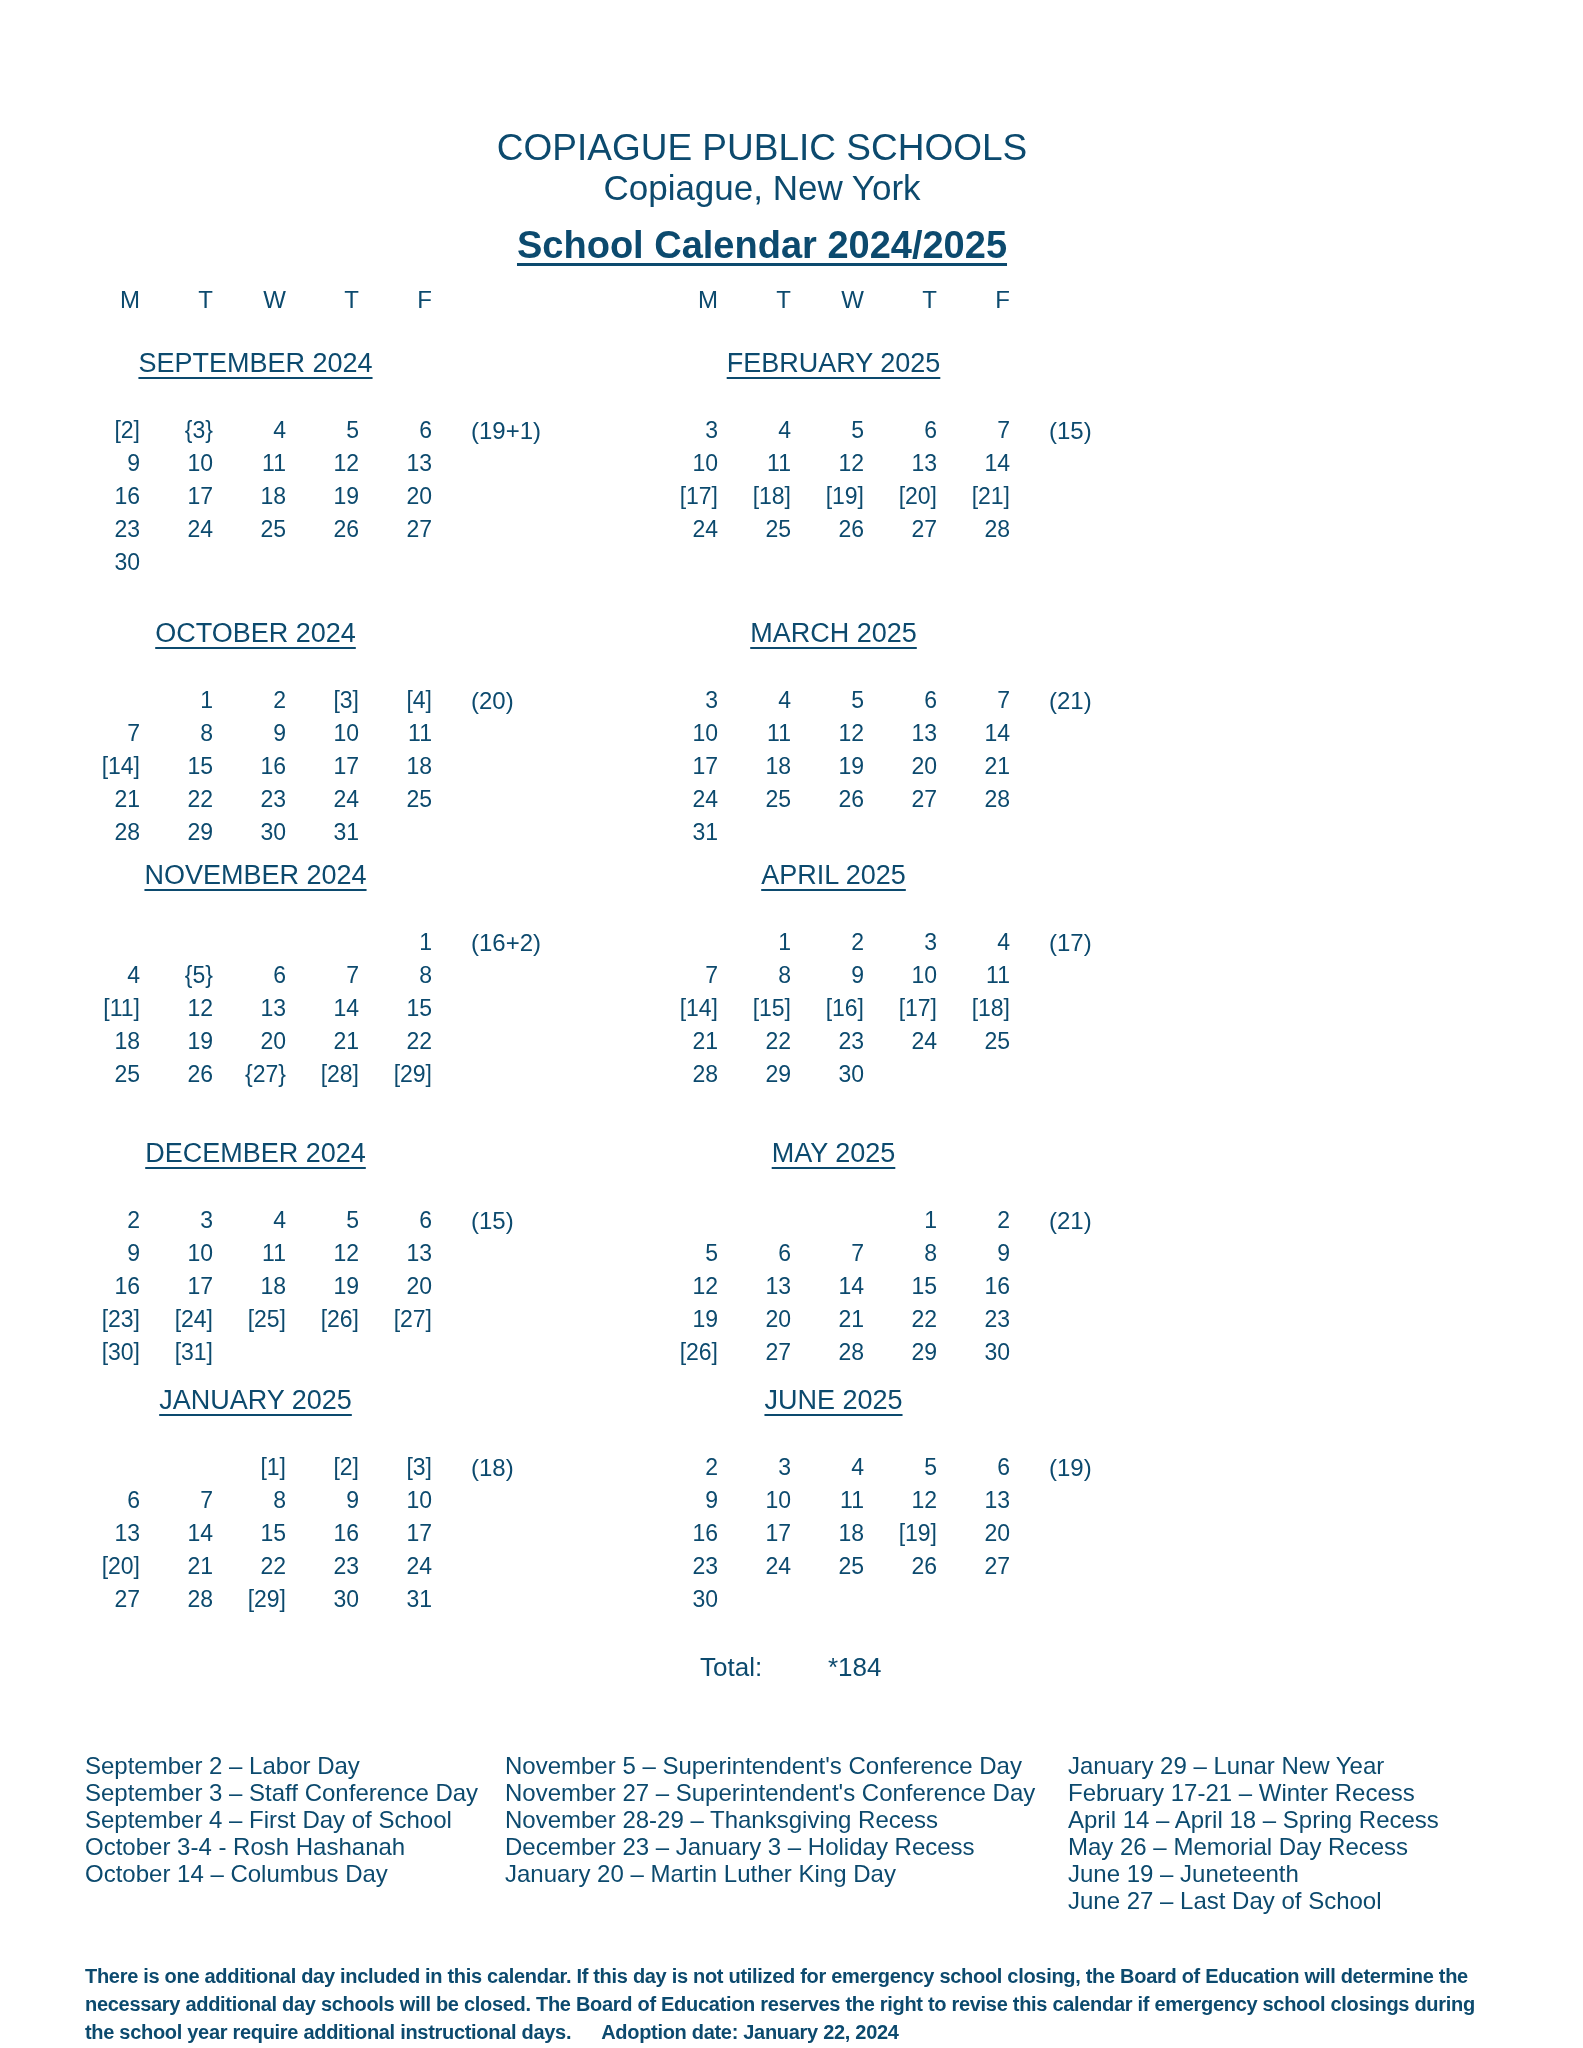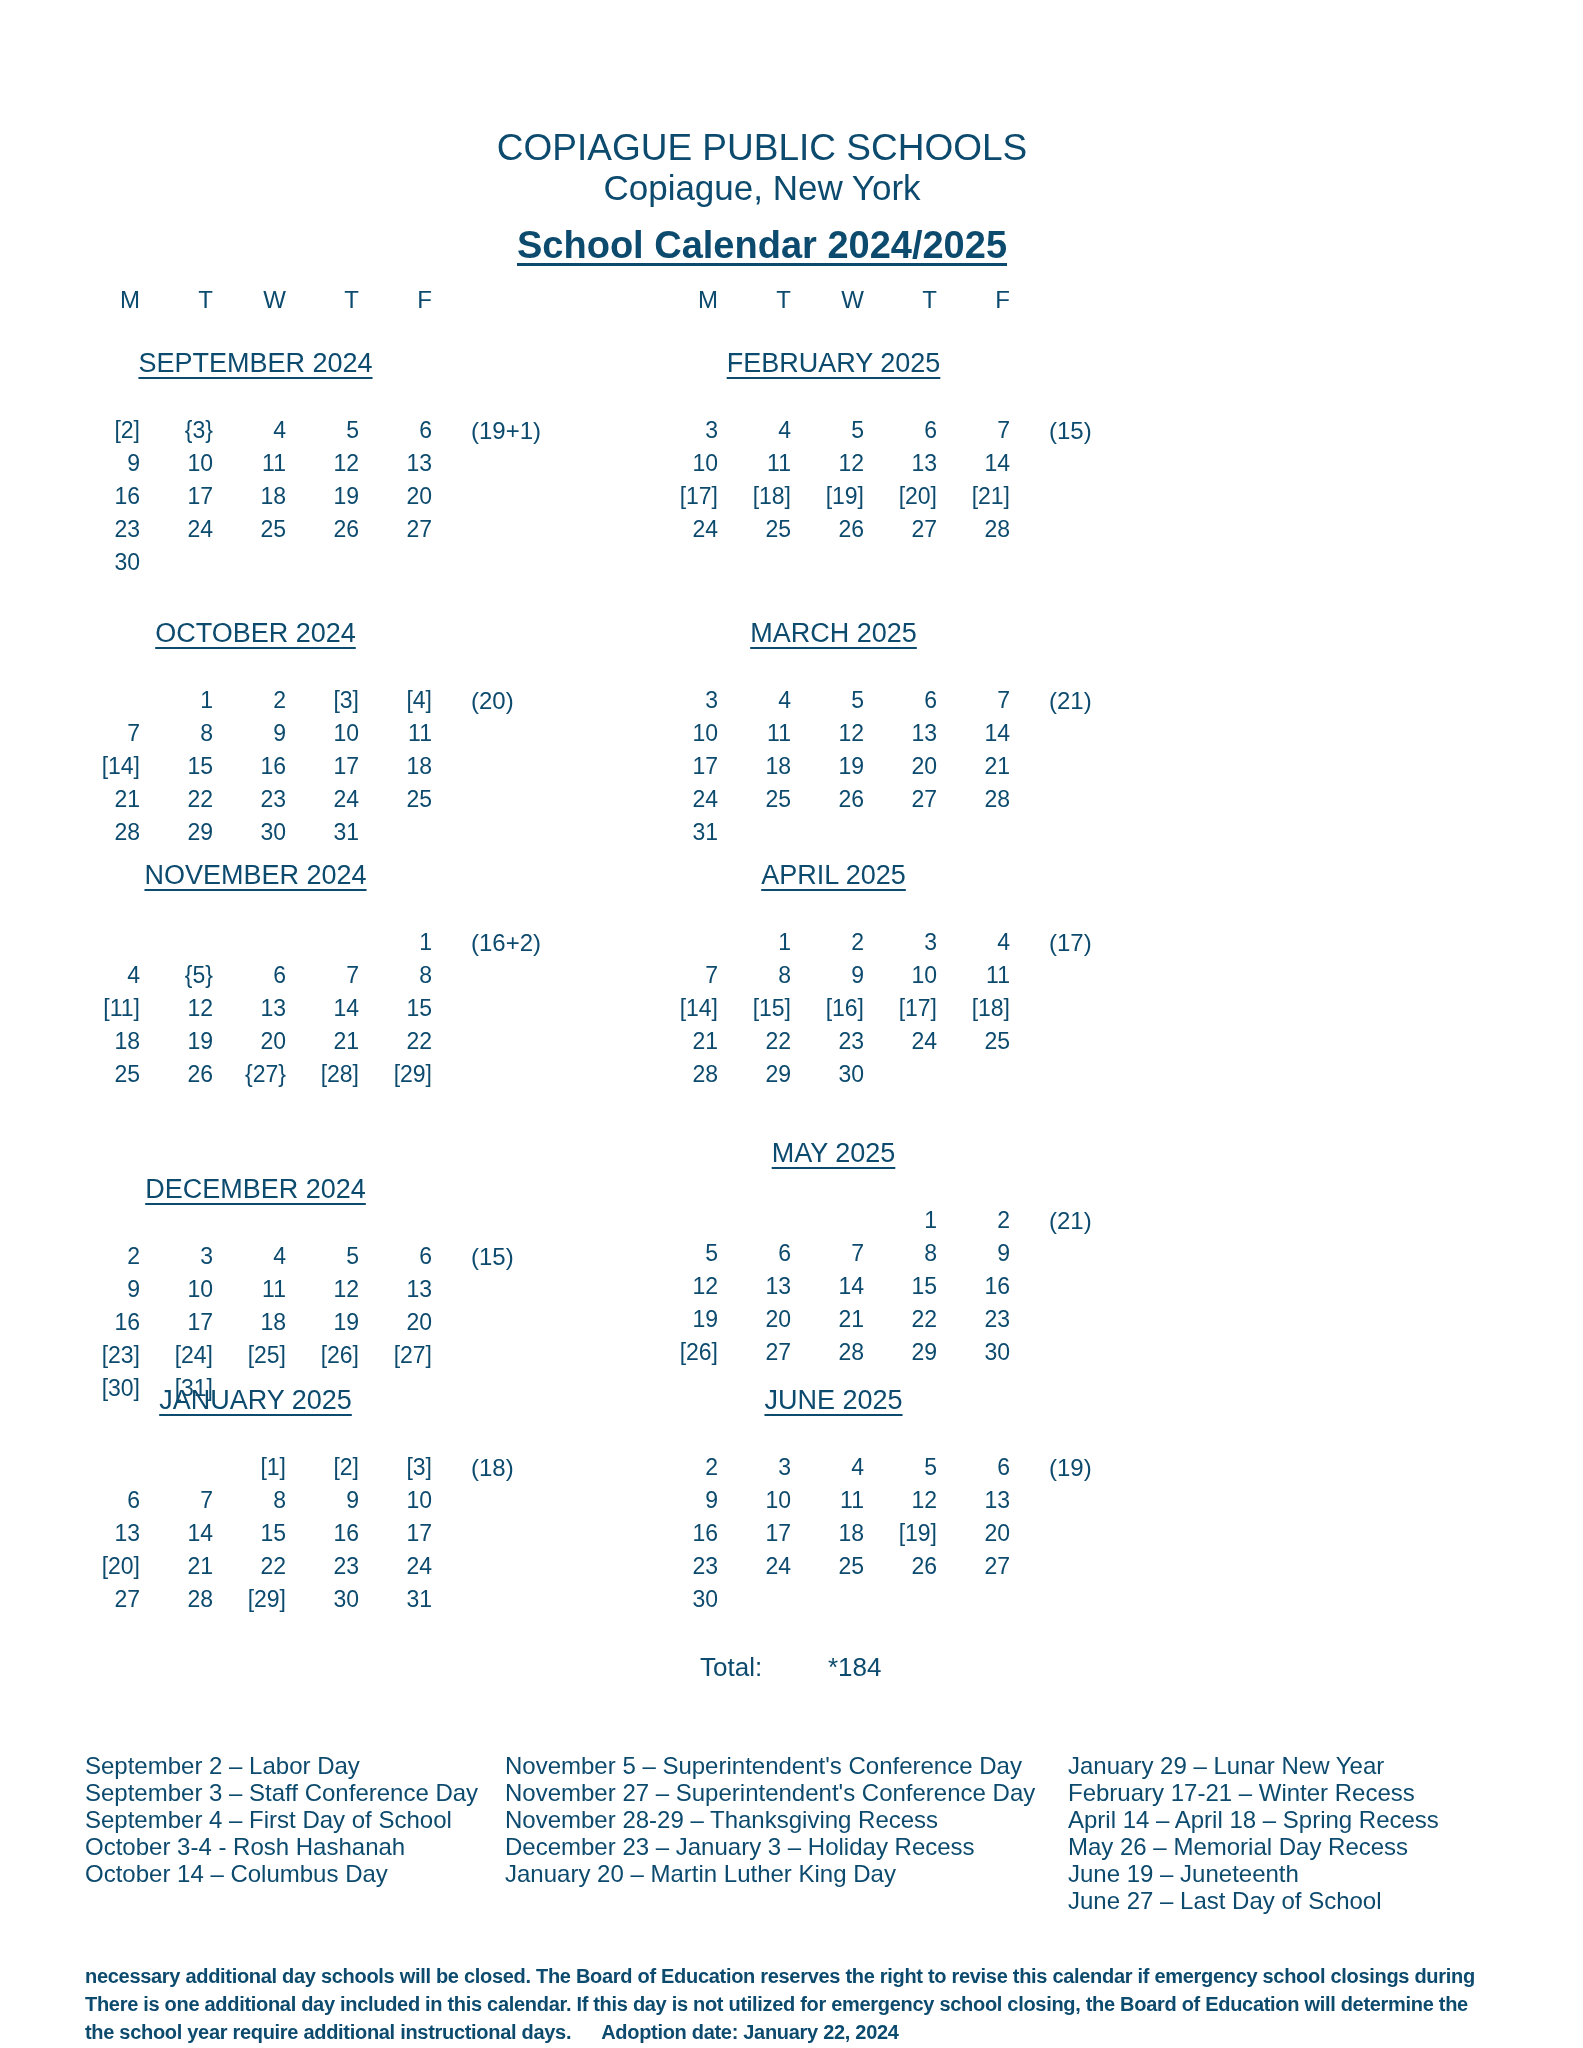--- a/index.html
+++ b/index.html
@@ -183,21 +183,21 @@
         <div class="cal-row">
           <div class="cal-cell">25</div>
           <div class="cal-cell">26</div>
           <div class="cal-cell">{27}</div>
           <div class="cal-cell">[28]</div>
           <div class="cal-cell">[29]</div>
         </div>
       </div>
       <div class="month-count">(16+2)</div>
     </div>
-    <div class="month" style="left: 73px; top: 1138px; margin-top: 36px;">
+    <div class="month" style="left: 73px; top: 1138px;">
       <div class="month-title"><span>DECEMBER 2024</span></div>
       <div class="month-grid">
         <div class="cal-row">
           <div class="cal-cell">2</div>
           <div class="cal-cell">3</div>
           <div class="cal-cell">4</div>
           <div class="cal-cell">5</div>
           <div class="cal-cell">6</div>
         </div>
         <div class="cal-row">
@@ -486,17 +486,17 @@
     </div>
     <div class="legend-col" style="left: 1068px;">
       <div class="legend-item">January 29 – Lunar New Year</div>
       <div class="legend-item">February 17-21 – Winter Recess</div>
       <div class="legend-item">April 14 – April 18 – Spring Recess</div>
       <div class="legend-item">May 26 – Memorial Day Recess</div>
       <div class="legend-item">June 19 – Juneteenth</div>
       <div class="legend-item">June 27 – Last Day of School</div>
     </div>
     <div class="footer">
+      <div class="footer-line">There is one additional day included in this calendar.  If this day is not utilized for emergency school closing, the Board of Education will determine the</div>
       <div class="footer-line">necessary additional day schools will be closed.  The Board of Education reserves the right to revise this calendar if emergency school closings during</div>
-      <div class="footer-line">There is one additional day included in this calendar.  If this day is not utilized for emergency school closing, the Board of Education will determine the</div>
       <div class="footer-line">the school year require additional instructional days.<span class="adoption">Adoption date: January 22, 2024</span></div>
     </div>
   </div>
 
 </body></html>

